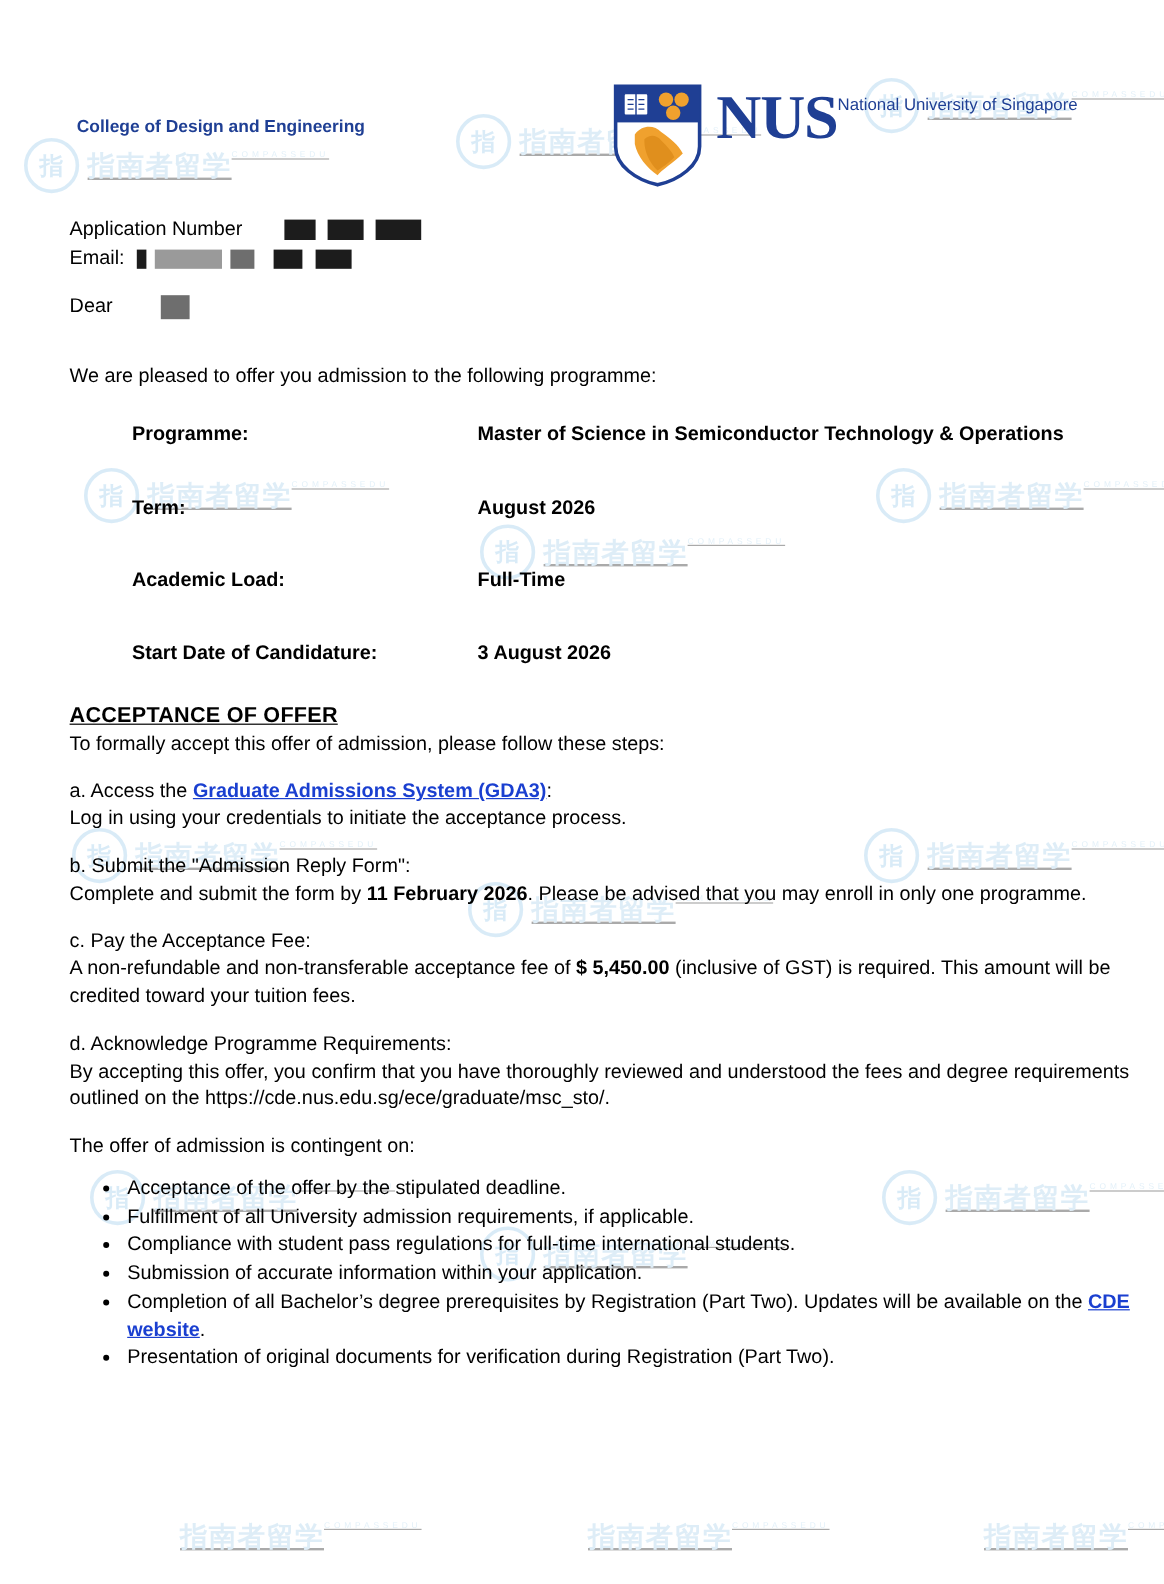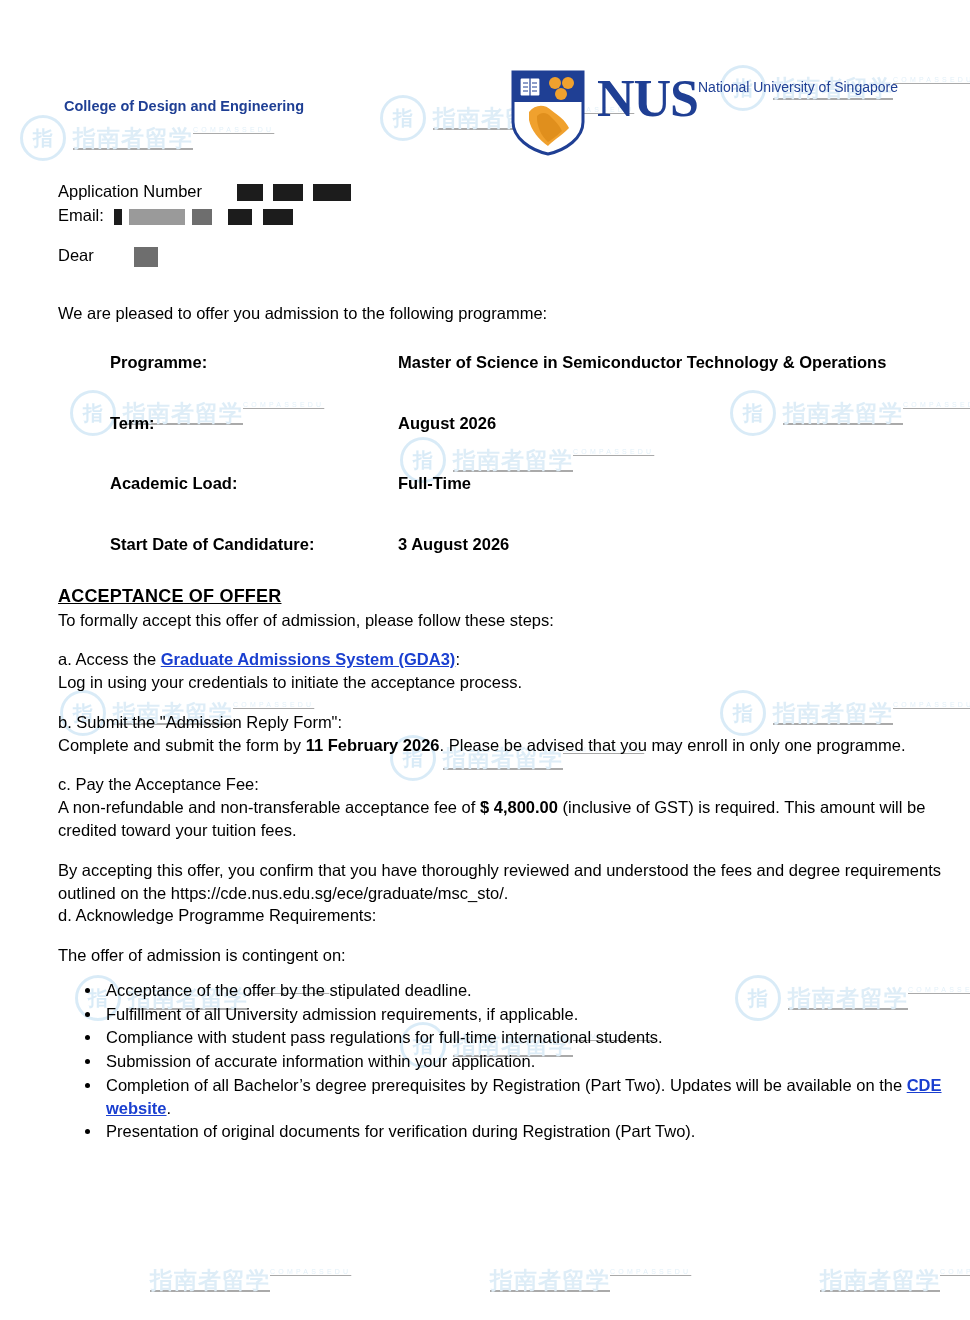--- a/index.html
+++ b/index.html
@@ -291,29 +291,29 @@
     <div class="block">
       <div>b. Submit the "Admission Reply Form":</div>
       <div>
         <span>Complete and submit the form by </span><b>11 February 2026</b><span>. Please be advised that you may enroll in only one programme.</span>
       </div>
     </div>
 
     <div class="block">
       <div>c. Pay the Acceptance Fee:</div>
       <div>
-        <span>A non-refundable and non-transferable acceptance fee of </span><b>$ 4,800.00</b><span> (inclusive of GST) is required. This amount will be credited toward your tuition fees.</span>
+        <span>A non-refundable and non-transferable acceptance fee of </span><b>$ 5,450.00</b><span> (inclusive of GST) is required. This amount will be credited toward your tuition fees.</span>
       </div>
     </div>
 
     <div class="block">
+      <div>d. Acknowledge Programme Requirements:</div>
       <div>
         <span>By accepting this offer, you confirm that you have thoroughly reviewed and understood the fees and degree requirements outlined on the </span><span>https://cde.nus.edu.sg/ece/graduate/msc_sto/</span><span>.</span>
       </div>
-      <div>d. Acknowledge Programme Requirements:</div>
     </div>
 
     <div class="block">The offer of admission is contingent on:</div>
 
     <ul class="bullets">
       <li>Acceptance of the offer by the stipulated deadline.</li>
       <li>Fulfillment of all University admission requirements, if applicable.</li>
       <li>Compliance with student pass regulations for full-time international students.</li>
       <li>Submission of accurate information within your application.</li>
       <li><span>Completion of all Bachelor’s degree prerequisites by Registration (Part Two). Updates will be available on the </span><a class="link bold" href="#">CDE website</a><span>.</span></li>

